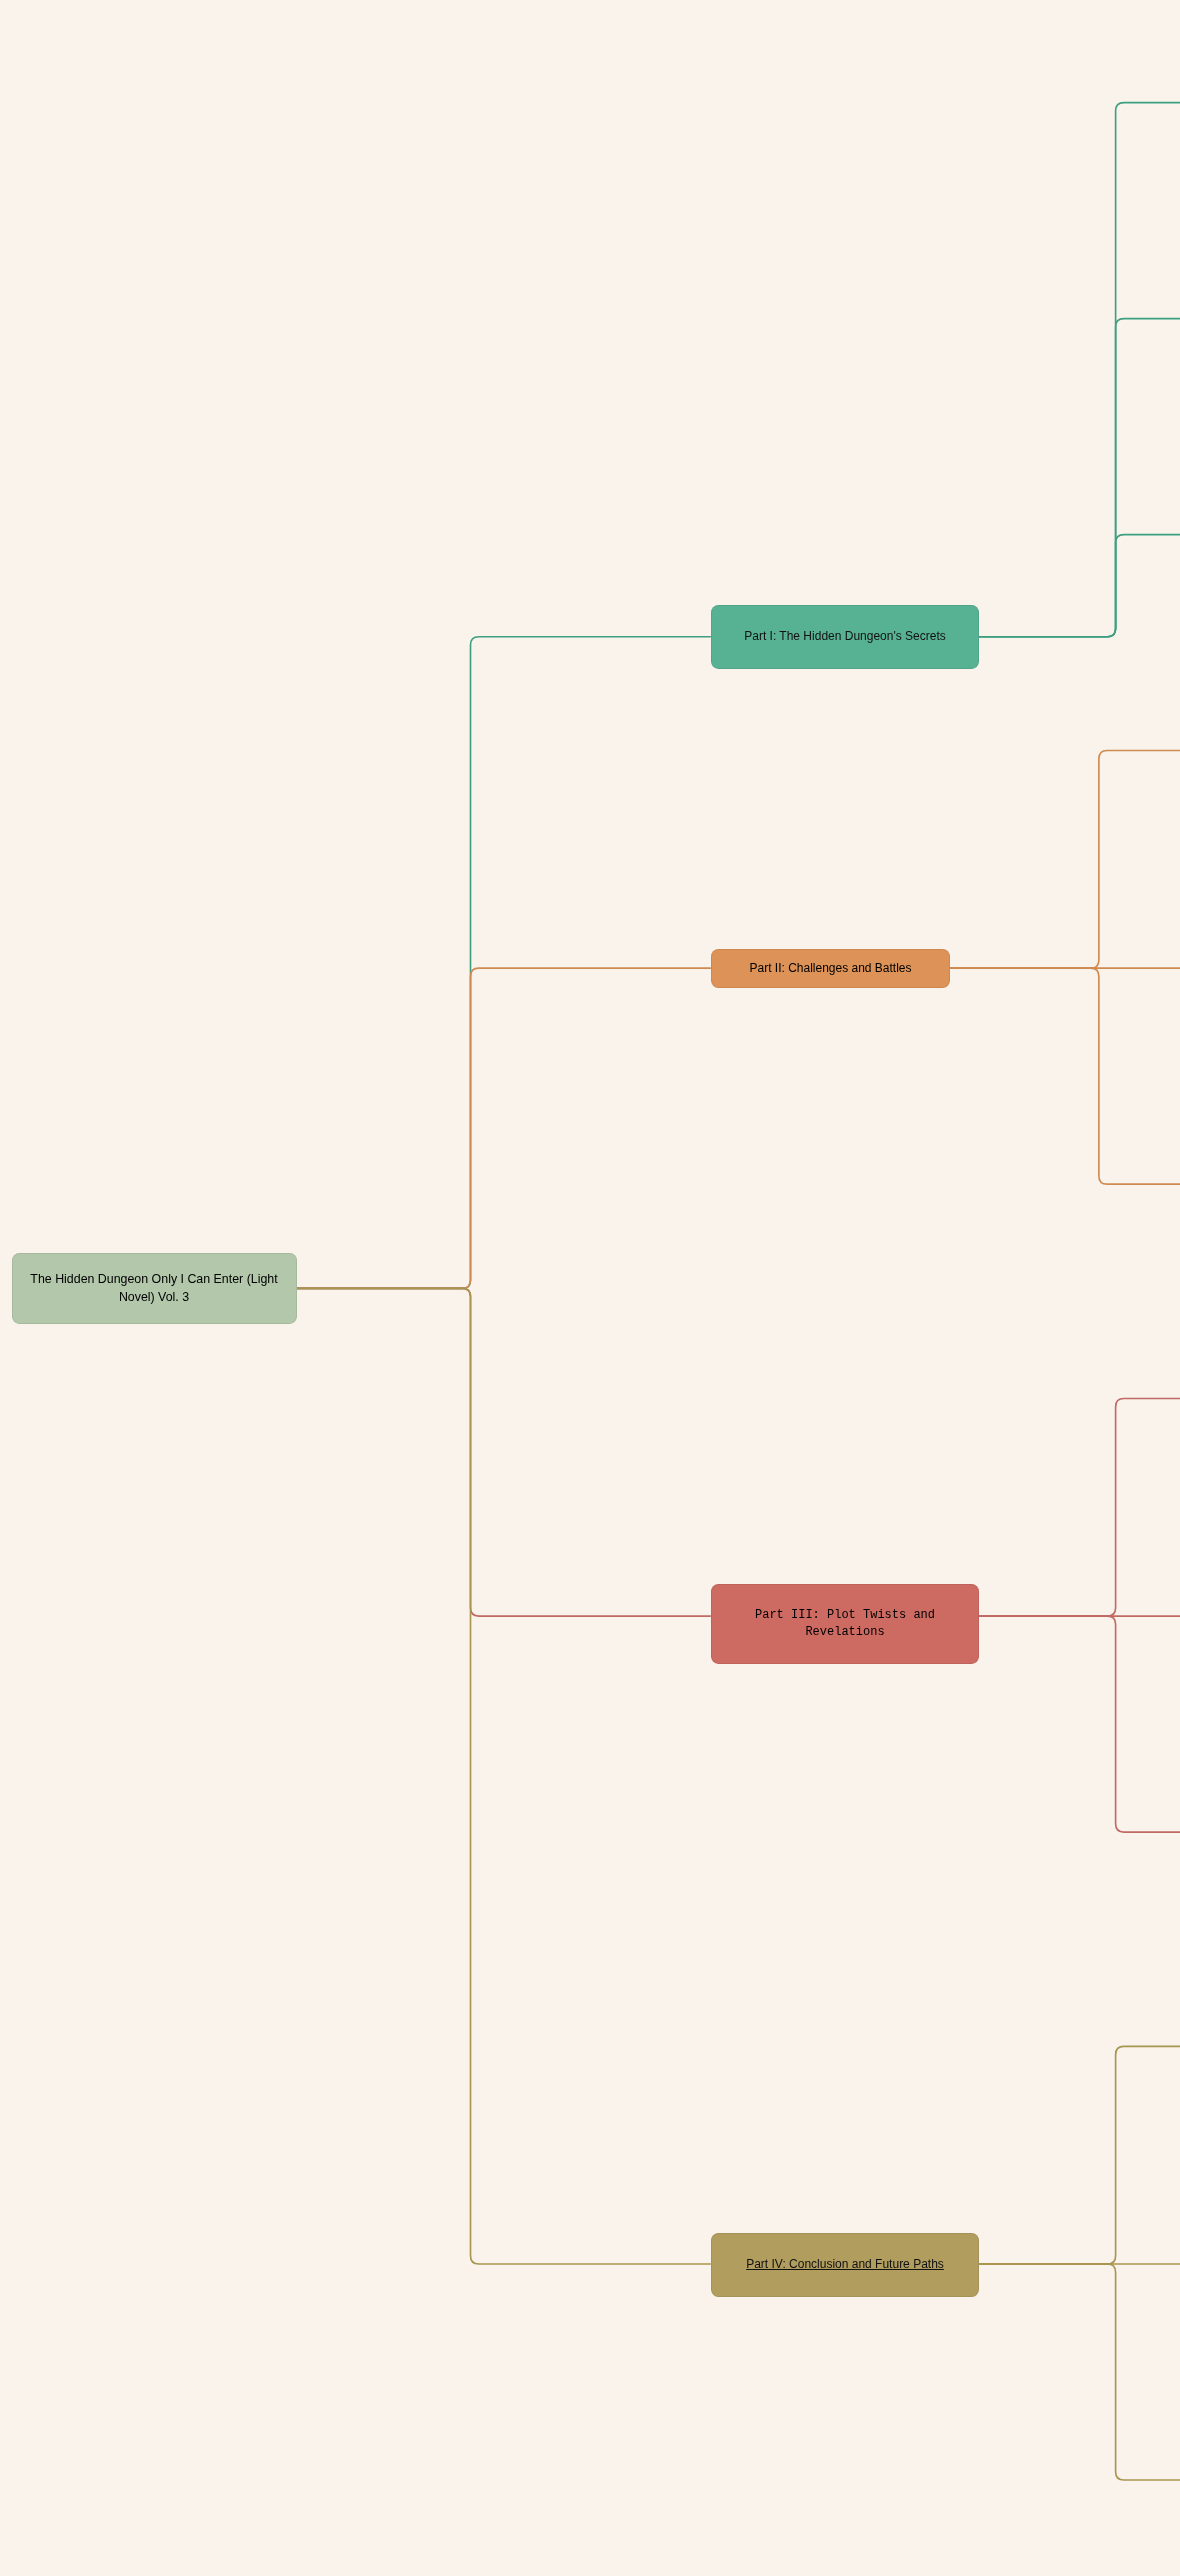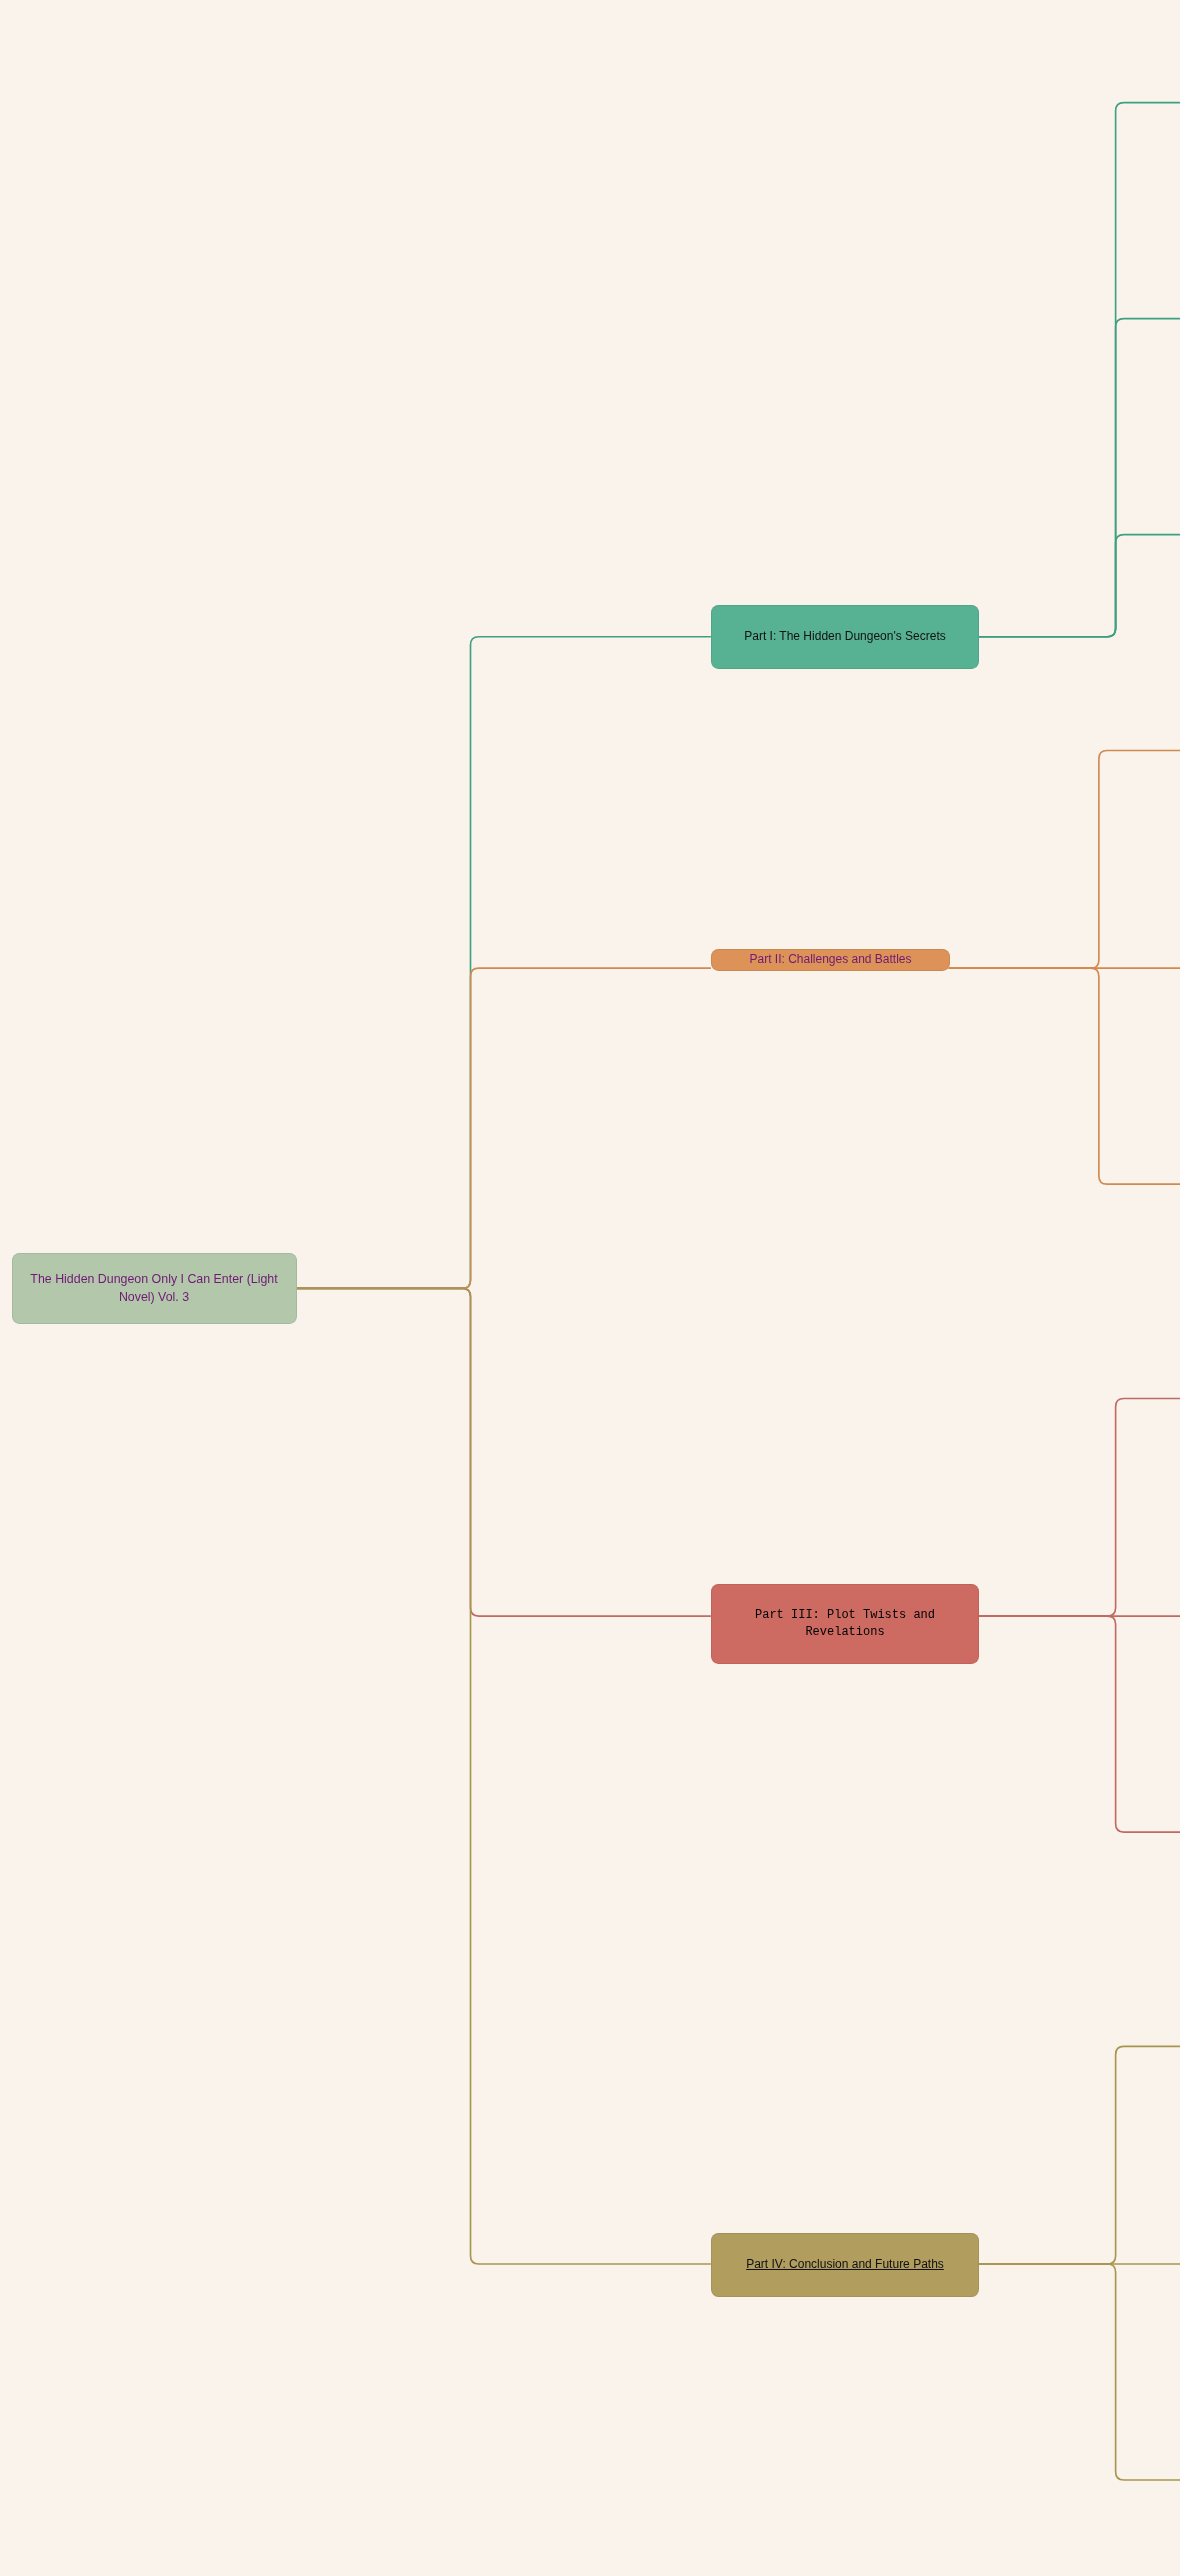--- a/index.html
+++ b/index.html
@@ -96,20 +96,20 @@
       <path d="M 1186.3980446927376 2745.1209987195903 L 1582.8938547486034 2745.1209987195903" fill="none" stroke="#a8954f" stroke-width="2" stroke-linecap="round"></path>
       <path d="M 1804.8938547486034 2745.1209987195903 L 1920.7407541899443 2745.1209987195903 Q 1930.7407541899443 2745.1209987195903 1930.7407541899443 2735.1209987195903 L 1930.7407541899443 2667.149167733675 Q 1930.7407541899443 2657.149167733675 1940.7407541899443 2657.149167733675 L 2104.5293296089385 2657.149167733675" fill="none" stroke="#a8954f" stroke-width="2" stroke-linecap="round"></path>
       <path d="M 1804.8938547486034 2745.1209987195903 L 2104.5293296089385 2745.1209987195903" fill="none" stroke="#a8954f" stroke-width="2" stroke-linecap="round"></path>
       <path d="M 1804.8938547486034 2745.1209987195903 L 1920.7407541899443 2745.1209987195903 Q 1930.7407541899443 2745.1209987195903 1930.7407541899443 2755.1209987195903 L 1930.7407541899443 2821.0934699103714 Q 1930.7407541899443 2831.0934699103714 1940.7407541899443 2831.0934699103714 L 2104.5293296089385 2831.0934699103714" fill="none" stroke="#a8954f" stroke-width="2" stroke-linecap="round"></path>
       <path d="M 1186.3980446927376 2745.1209987195903 L 1342.9262849162012 2745.1209987195903 Q 1352.9262849162012 2745.1209987195903 1352.9262849162012 2755.1209987195903 L 1352.9262849162012 2997.037131882202 Q 1352.9262849162012 3007.037131882202 1362.9262849162012 3007.037131882202 L 1582.8938547486034 3007.037131882202" fill="none" stroke="#a8954f" stroke-width="2" stroke-linecap="round"></path>
       <path d="M 1756.8938547486034 3007.037131882202 L 1892.900754189944 3007.037131882202 Q 1902.900754189944 3007.037131882202 1902.900754189944 2997.037131882202 L 1902.900754189944 2929.0653008962868 Q 1902.900754189944 2919.0653008962868 1912.900754189944 2919.0653008962868 L 2104.5293296089385 2919.0653008962868" fill="none" stroke="#a8954f" stroke-width="2" stroke-linecap="round"></path>
       <path d="M 1756.8938547486034 3007.037131882202 L 2104.5293296089385 3007.037131882202" fill="none" stroke="#a8954f" stroke-width="2" stroke-linecap="round"></path>
       <path d="M 1756.8938547486034 3007.037131882202 L 1892.900754189944 3007.037131882202 Q 1902.900754189944 3007.037131882202 1902.900754189944 3017.037131882202 L 1902.900754189944 3083.0096030729833 Q 1902.900754189944 3093.0096030729833 1912.900754189944 3093.0096030729833 L 2104.5293296089385 3093.0096030729833" fill="none" stroke="#a8954f" stroke-width="2" stroke-linecap="round"></path>
     </svg>
   <div id="nodes">
-      <div class="node root" style="left: 11.5px; top: 1253px; width: 285px; height: 71px; background: rgb(179, 199, 171); color: #701a75;"><span>The Hidden Dungeon Only I Can Enter (Light Novel) Vol. 3</span></div>
+      <div class="node root" style="left: 11.5px; top: 1253px; width: 285px; height: 71px; background: rgb(179, 199, 171); color: #000000;"><span>The Hidden Dungeon Only I Can Enter (Light Novel) Vol. 3</span></div>
       <div class="node level1" style="left: 711px; top: 605px; width: 268px; height: 64px; background: rgb(87, 178, 148); color: rgb(17, 17, 17);"><span>Part I: The Hidden Dungeon's Secrets</span></div>
-      <div class="node level1" style="left: 711px; top: 949px; width: 239px; height: 22px; background: rgb(221, 146, 88); color: #701a75; align-items: center;"><span>Part II: Challenges and Battles</span></div>
+      <div class="node level1" style="left: 711px; top: 949px; width: 239px; height: 39px; background: rgb(221, 146, 88); color: #000000; align-items: center;"><span>Part II: Challenges and Battles</span></div>
       <div class="node level1" style="left: 711px; top: 1584px; width: 268px; height: 80px; background: rgb(205, 106, 98); color: #000000; font-family: Liberation Mono, monospace;"><span>Part III: Plot Twists and Revelations</span></div>
       <div class="node level1" style="left: 711px; top: 2233px; width: 268px; height: 64px; background: rgb(177, 158, 95); color: rgb(17, 17, 17); text-decoration: underline;"><span>Part IV: Conclusion and Future Paths</span></div>
     </div>
 </div>
 
 
 </body></html>

